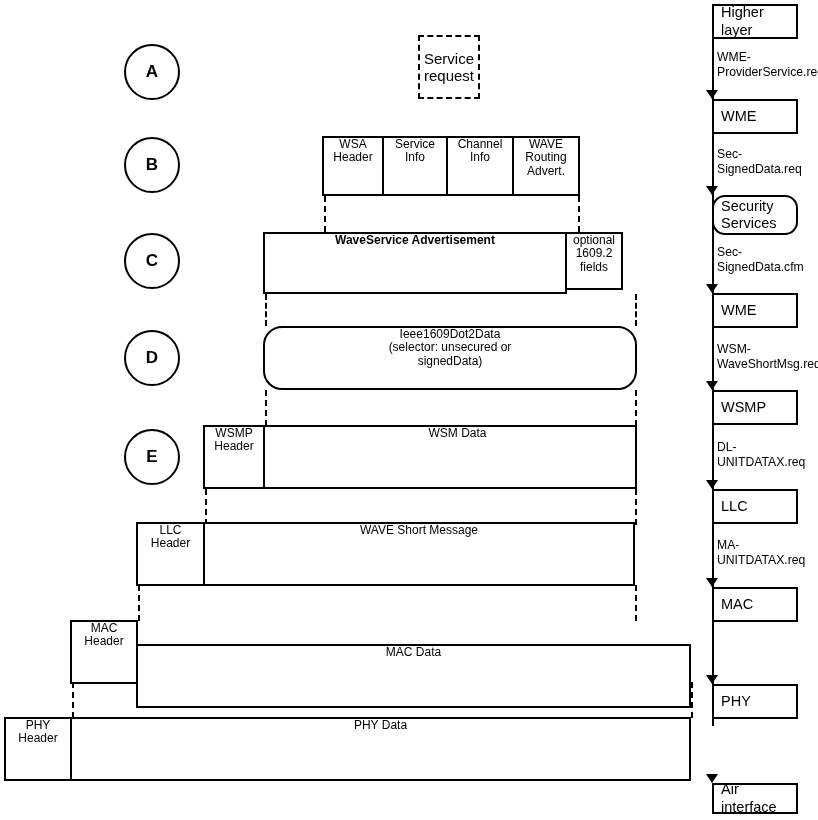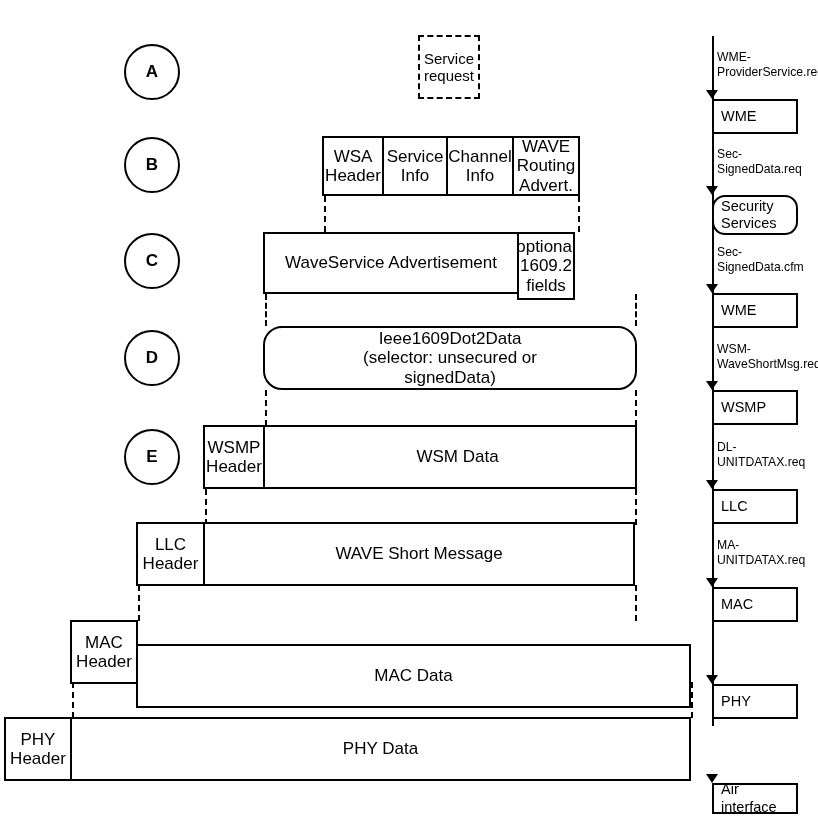--- a/index.html
+++ b/index.html
@@ -15,22 +15,22 @@
        font-size:17px;font-weight:bold;}
   .vdash{position:absolute;border-left:2.5px dashed #000;width:0;}
   .rbox{position:absolute;box-sizing:border-box;border:2px solid #000;background:#fff;
        display:flex;align-items:center;padding-left:7px;font-size:14.5px;line-height:1.2;}
   .rlabel{position:absolute;font-size:12.2px;line-height:1.22;white-space:nowrap;color:#000;}
   .arrowline{position:absolute;width:0;border-left:2.2px solid #000;}
   .arrowhead{position:absolute;width:0;height:0;border-left:6px solid transparent;
        border-right:6px solid transparent;border-top:9px solid #000;}
   .cellwrap{position:absolute;box-sizing:border-box;display:flex;}
   .cellwrap > .cell{box-sizing:border-box;border:2px solid #000;margin-left:-2px;background:#fff;
-       display:flex;align-items:center;justify-content:center;text-align:center;
-       font-size:17px;line-height:1.12;}
+       display:flex;align-items:flex-start;justify-content:center;text-align:center;
+       font-size:12px;line-height:1.12;}
   .cellwrap > .cell:first-child{margin-left:0;}
 </style>
 </head>
 <body>
 
 <div id="root">
 
   <div class="circle" style="left:124px;top:44px;">
       <span>A</span>
     </div>
@@ -78,24 +78,24 @@
       </div>
     <div class="cell" style="width:68px;height:60px;">
         <span>Channel<br>Info</span>
       </div>
     <div class="cell" style="width:68px;height:60px;">
         <span>WAVE<br>Routing<br>Advert.</span>
       </div>
   </div>
 
   <div class="cellwrap" style="left:263px;top:232px;height:62px;">
-    <div class="cell" style="width:256px;height:62px;">
+    <div class="cell" style="width:304px;height:62px;font-weight:bold;">
         <span>WaveService Advertisement</span>
       </div>
-    <div class="cell small" style="width:58px;height:68px;">
+    <div class="cell small" style="width:58px;height:58px;">
         <span>optional<br>1609.2<br>fields</span>
       </div>
   </div>
 
   <div class="cellwrap" style="left:263px;top:326px;height:64px;">
     <div class="cell" style="width:374px;height:64px;border-radius:19px;">
         <span>Ieee1609Dot2Data<br>(selector: unsecured or<br>signedData)</span>
       </div>
   </div>
 
@@ -130,20 +130,23 @@
     <div class="cell" style="width:68px;height:64px;">
         <span>PHY<br>Header</span>
       </div>
     <div class="cell" style="width:621px;height:64px;">
         <span>PHY Data</span>
       </div>
   </div>
 
   <div class="arrowline" style="left:712px;top:36px;height:690px;"></div>
 
+  <div class="rbox" style="left:712px;top:4px;width:86px;height:35px;">
+      <span>Higher layer</span>
+    </div>
   <div class="rbox" style="left:712px;top:99px;width:86px;height:35px;">
       <span>WME</span>
     </div>
   <div class="rbox" style="left:712px;top:195px;width:86px;height:40px;border-radius:13px;">
       <span>Security<br>Services</span>
     </div>
   <div class="rbox" style="left:712px;top:293px;width:86px;height:35px;">
       <span>WME</span>
     </div>
   <div class="rbox" style="left:712px;top:390px;width:86px;height:35px;">

